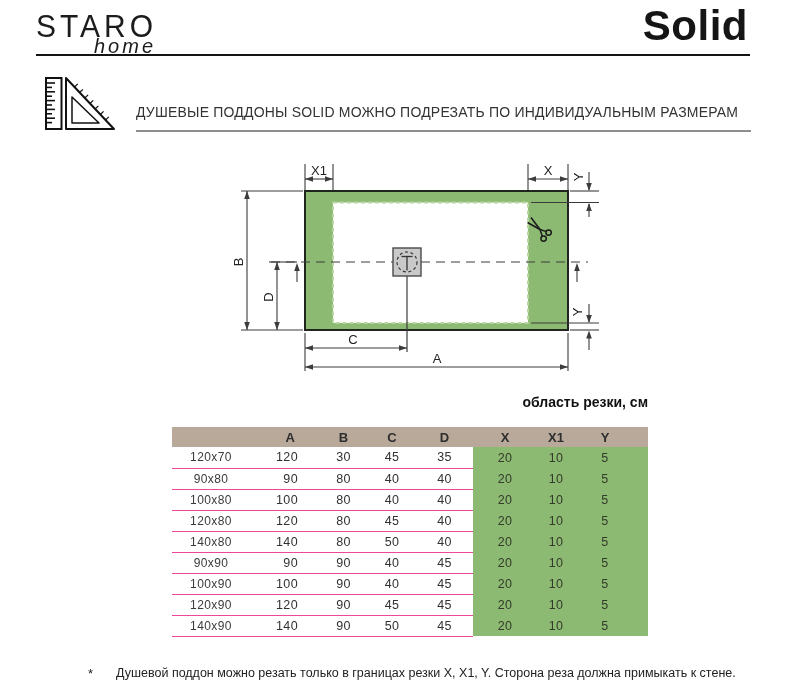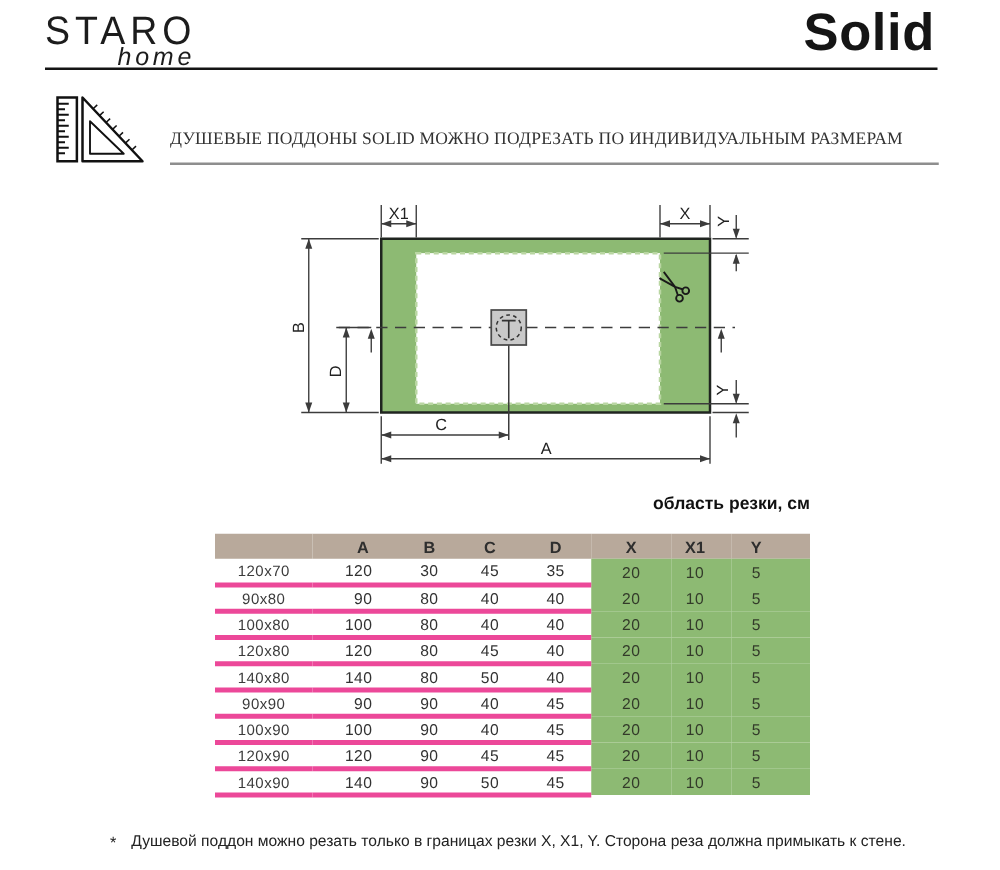--- a/index.html
+++ b/index.html
@@ -9,45 +9,45 @@
 
   
   .brand { position:absolute; left:36px; top:8px; }
   .brand-name { font-size:30px; letter-spacing:4px; font-weight:400; color:#1c1c1c; transform:scaleY(1.06); transform-origin:left top; }
   .brand-sub { font-size:20px; font-style:italic; letter-spacing:3px; color:#1c1c1c; margin:-7px 0 0 58px; }
   .product-title { position:absolute; right:52px; top:2px; font-size:42px; font-weight:700; color:#151515; letter-spacing:0.5px;margin-left:16px; }
   .top-rule { position:absolute; left:36px; top:54px; width:714px; height:2px; background:#141414; }
 
   
   .intro-icon { position:absolute; left:44px; top:76px; }
-  .intro-heading { position:absolute; left:136px; top:104px; width:620px; font-size:14px; letter-spacing:0.2px; color:#333; white-space:nowrap;font-family:Liberation Serif, serif; }
+  .intro-heading { position:absolute; left:136px; top:104px; width:620px; font-size:14px; letter-spacing:0.2px; color:#333; white-space:nowrap; }
   .intro-rule { position:absolute; left:136px; top:130px; width:615px; height:2px; background:#8e8e8e; }
 
   
   .diagram { position:absolute; left:225px; top:150px; }
   .diagram text { font-size:13px; fill:#222; font-family:"Liberation Sans", sans-serif; }
 
   
   .cut-area-label { position:absolute; right:152px; top:394px; font-size:14px; font-weight:700; color:#111; }
   table.sizes { position:absolute; left:172px; top:427px; width:476px; border-collapse:collapse; table-layout:fixed; }
   table.sizes th { height:20px; background:#b8a99b; font-size:13px; font-weight:700; color:#2e2e2e; }
   table.sizes td { height:21px; font-size:12.5px; color:#323232; letter-spacing:0.4px; }
   table.sizes th, table.sizes td { text-align:center; vertical-align:middle; padding:0; }
   table.sizes th:nth-child(2), table.sizes td:nth-child(2) { text-align:right; padding-right:14px; }
   table.sizes th:nth-child(2) { padding-right:17px; }
   table.sizes th:nth-child(3), table.sizes td:nth-child(3) { padding-left:7px; }
   table.sizes th:nth-child(7), table.sizes td:nth-child(7) { padding-right:10px; }
   table.sizes th:nth-child(8), table.sizes td:nth-child(8) { padding-right:23px; }
-  table.sizes tbody td:nth-child(-n+5) { border-bottom:4px solid #ec4899; }
+  table.sizes tbody td:nth-child(-n+5) { border-bottom:1px solid #ec4899; }
   table.sizes tbody td:nth-child(n+6) { background:#8dba73; color:#333b2a; }
   table.sizes td:first-child { font-size:12px; color:#3b3b3b; }
 
   
   .footnote-mark { position:absolute; left:88px; top:666px; font-size:13px; color:#222; }
-  .footnote-text { position:absolute; left:105px; top:666px; width:660px; font-size:12.5px; color:#222; }
+  .footnote-text { position:absolute; left:116px; top:666px; width:660px; font-size:12.5px; color:#222; }
 </style>
 </head>
 <body>
 
 <div class="page">
 
   <div class="brand">
     <div class="brand-name">STARO</div>
     <div class="brand-sub">home</div>
   </div>

